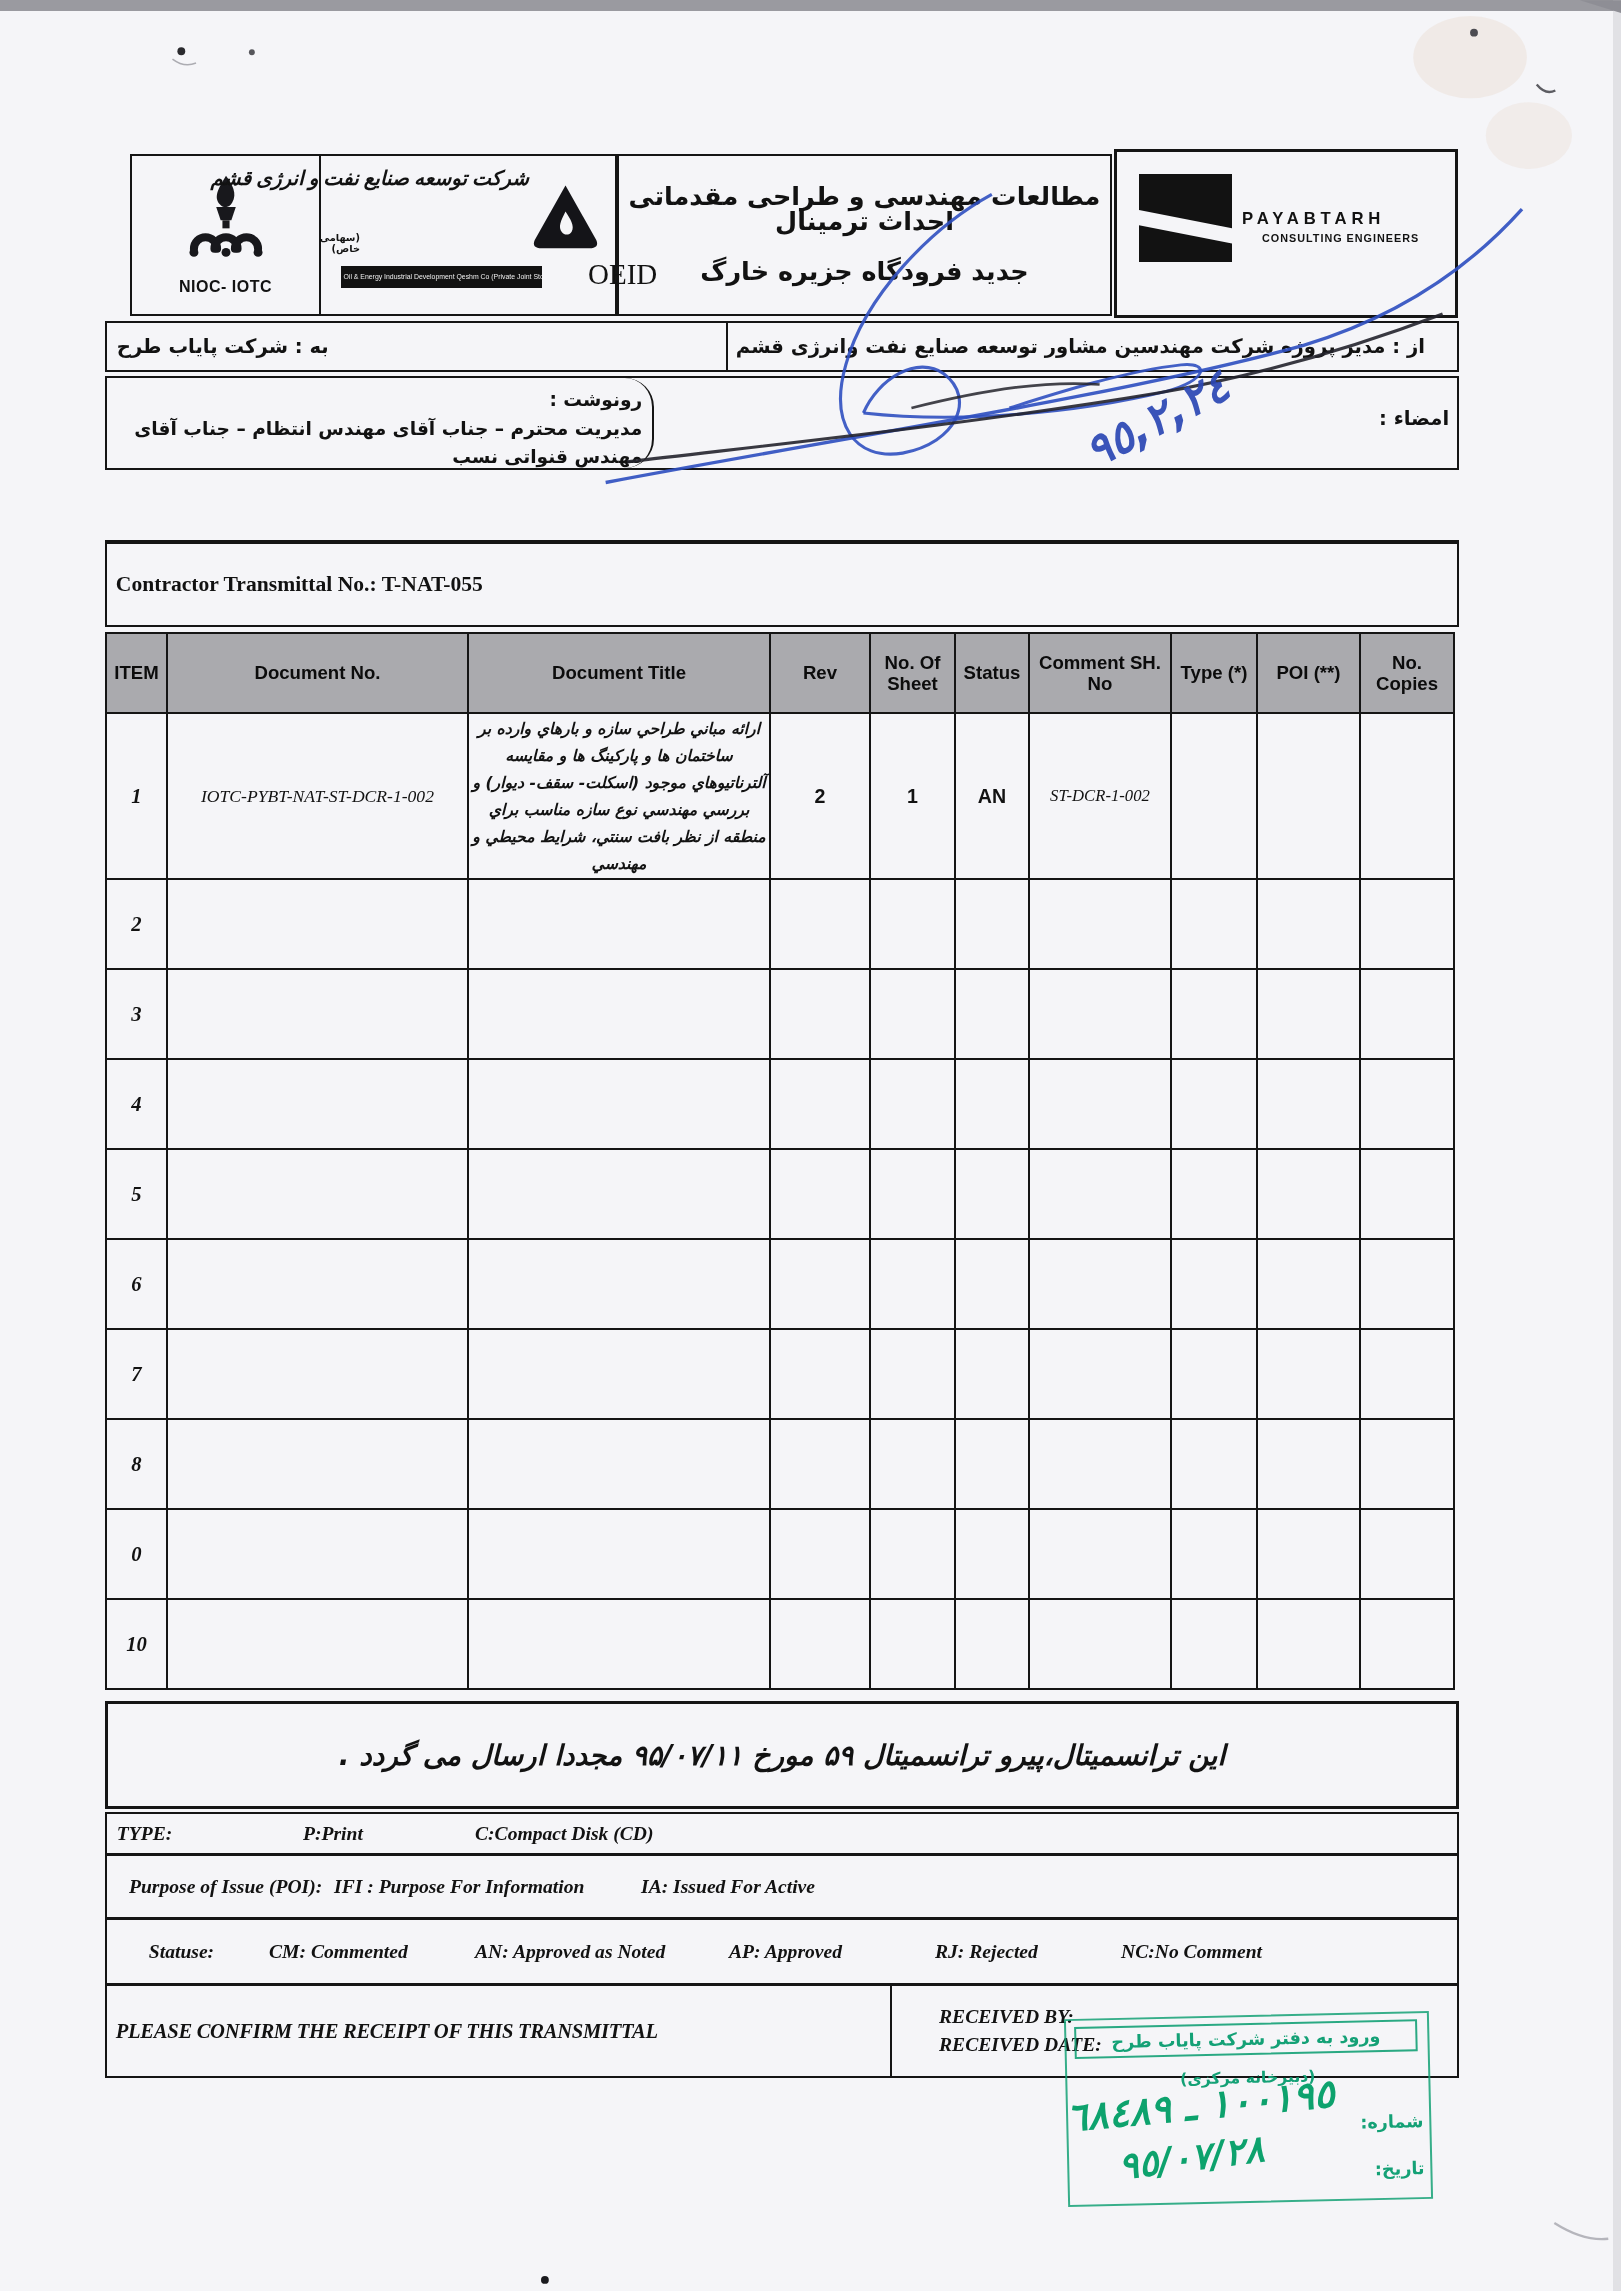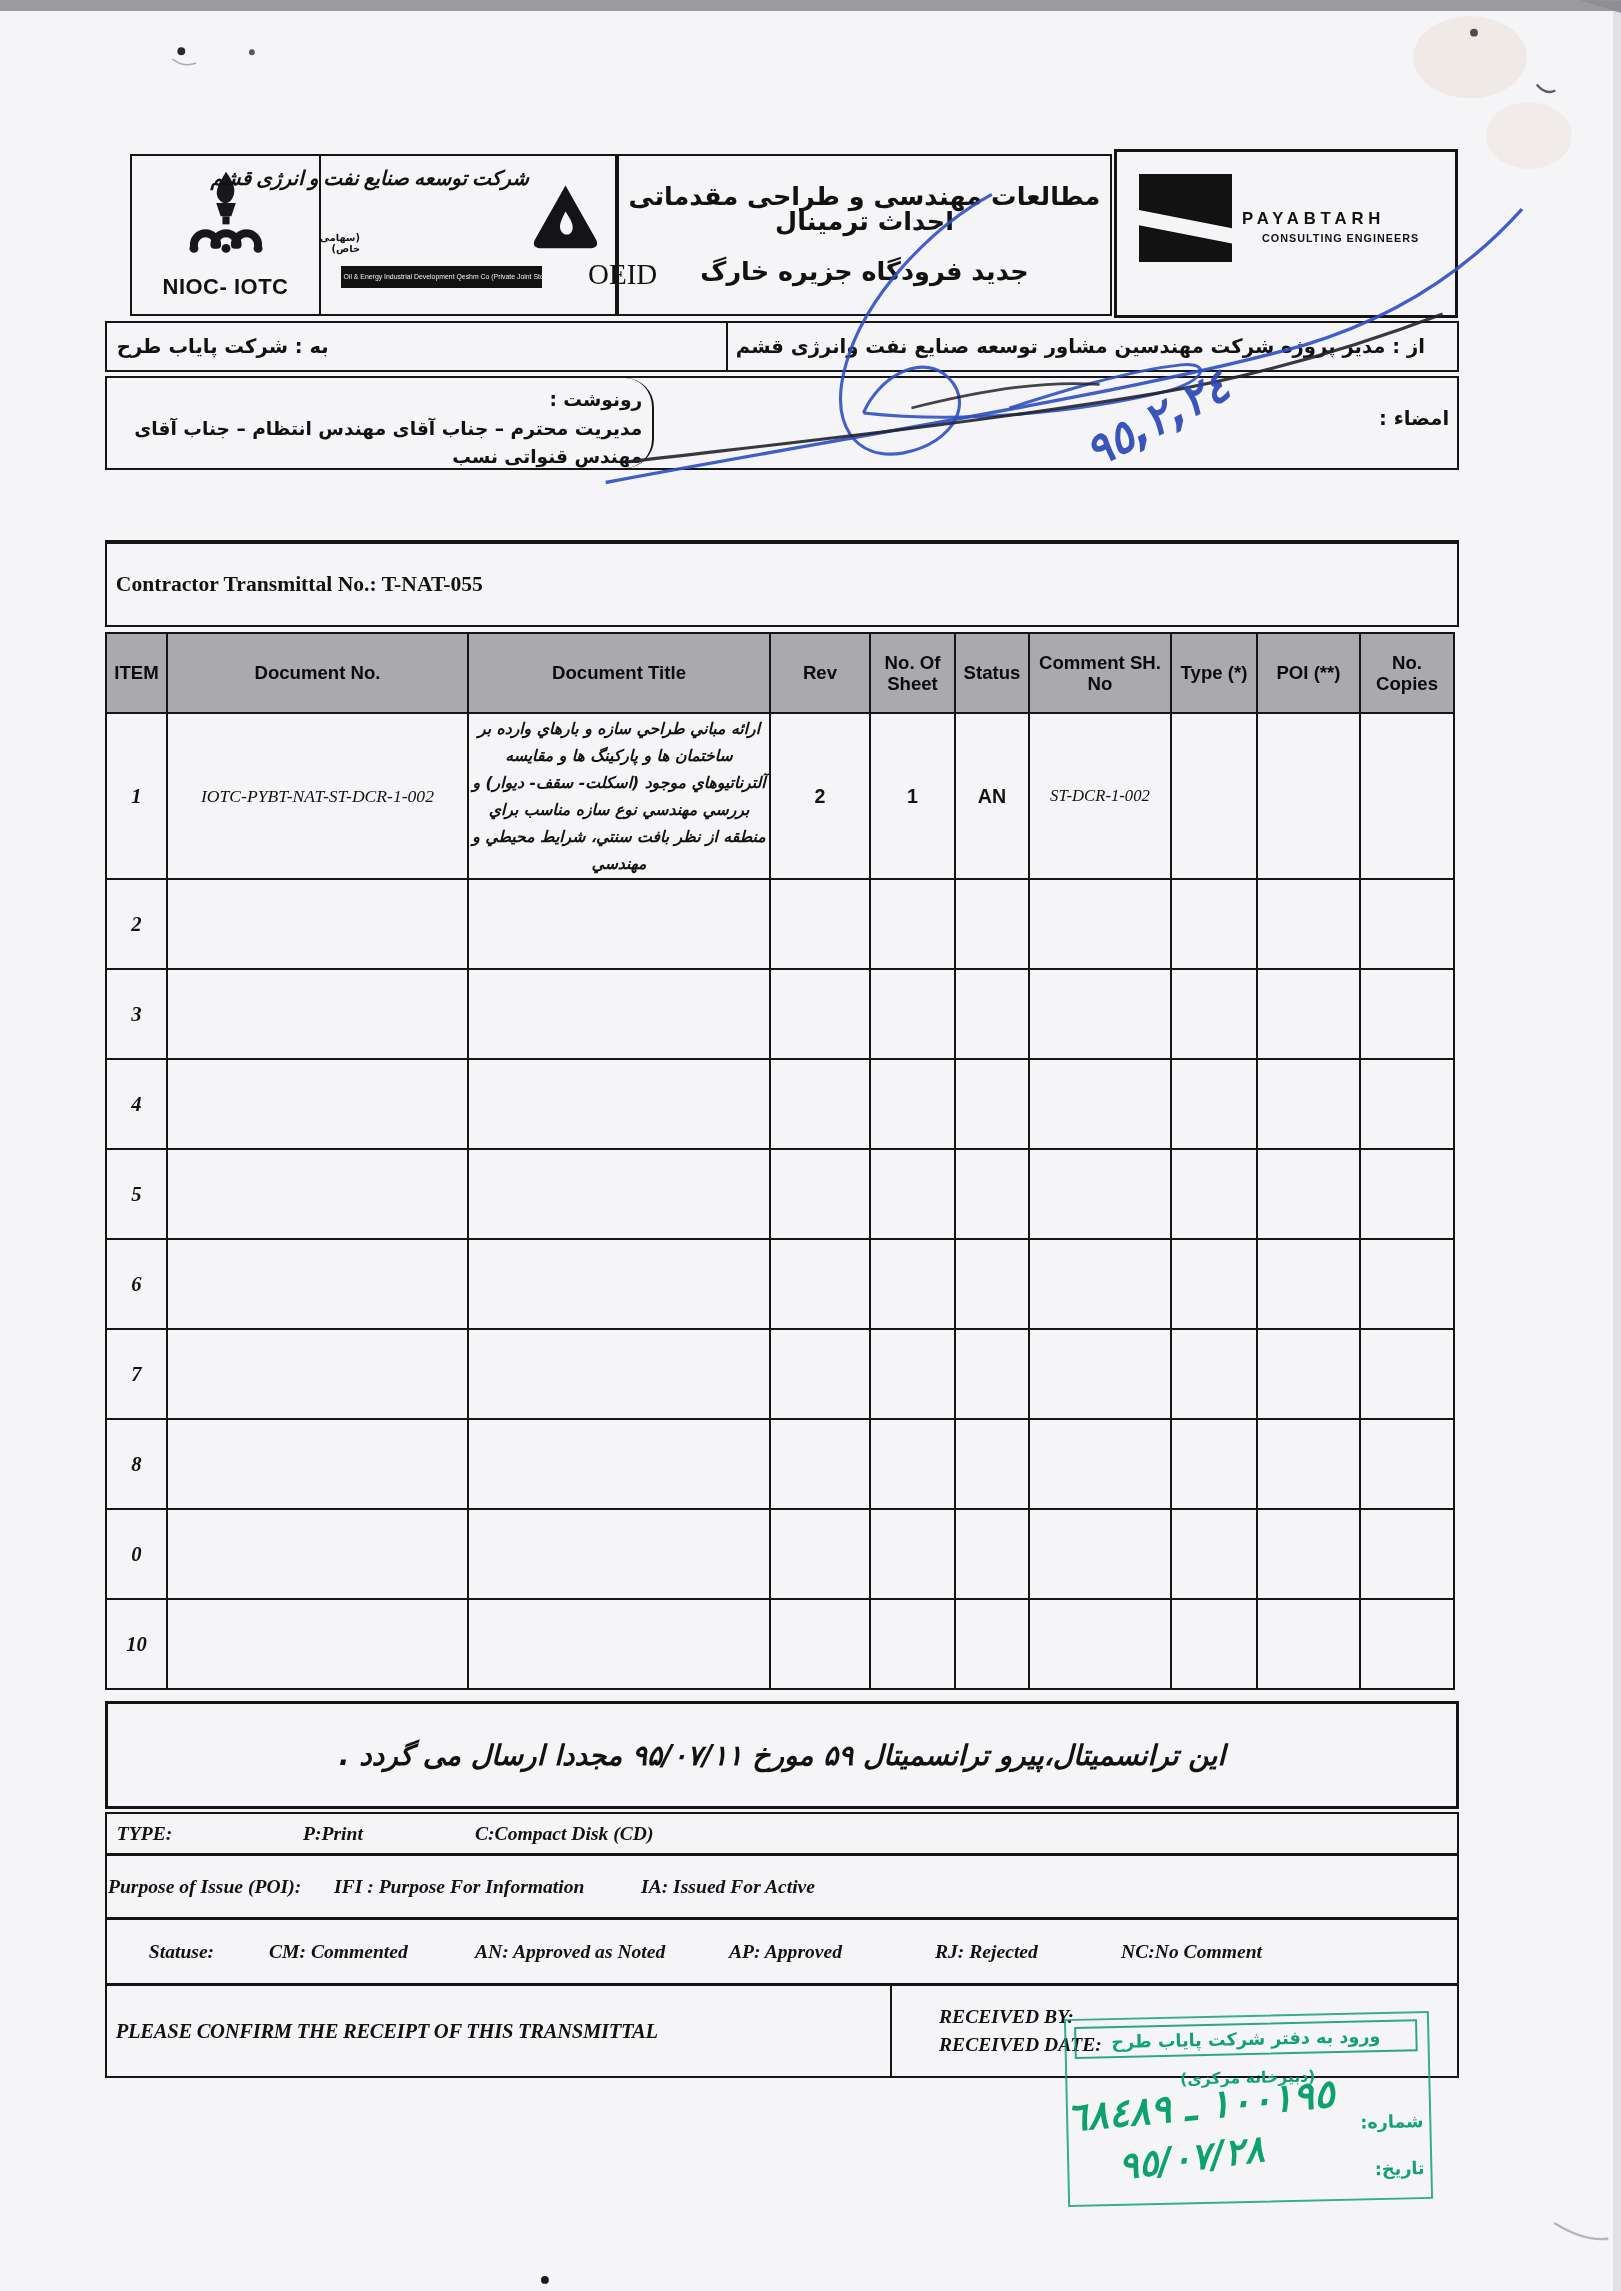--- a/index.html
+++ b/index.html
@@ -10,21 +10,21 @@
   .fa{font-family:"DejaVu Sans",sans-serif;font-weight:700;direction:rtl;}
 
   
   .scan-edge{position:absolute;left:0;top:0;width:1621px;height:10.8px;background:#9a9aa0;}
   .edge-right{position:absolute;right:0;top:0;width:7.8px;height:2292px;background:#cfcfd6;opacity:.55;}
 
   
   .logo-left{left:130px;top:154px;width:487px;height:162px;display:flex;}
   .nioc-cell{width:189px;height:100%;border-right:2.9px solid #151515;box-sizing:border-box;
              display:flex;flex-direction:column;align-items:center;justify-content:center;}
-  .nioc-label{font-family:"Liberation Sans",sans-serif;font-weight:700;font-size:22px;margin-top:6px;letter-spacing:0.5px;}
+  .nioc-label{font-family:"Liberation Sans",sans-serif;font-weight:700;font-size:16px;margin-top:6px;letter-spacing:0.5px;}
   .oeid-cell{position:relative;flex:1;height:100%;}
   .oeid-callig{position:absolute;right:86px;top:10px;font-size:20px;font-style:italic;white-space:nowrap;letter-spacing:-0.5px;font-family:Liberation Serif, serif;}
   .oeid-private{position:absolute;right:255px;top:76px;font-size:9.8px;}
   .oeid-bar{position:absolute;left:19.6px;top:110px;width:196px;height:21.6px;background:#121212;color:#efefef;
             font-family:"Liberation Sans",sans-serif;font-size:6.9px;line-height:21.6px;white-space:nowrap;overflow:hidden;padding:0 2.9px;}
   .oeid-abbr{position:absolute;left:223px;top:102px;font-size:29px;font-family:"Liberation Serif",serif;font-weight:400;margin-left:44px;}
   .title-box{left:617px;top:154px;width:495px;height:162px;display:flex;flex-direction:column;
              align-items:center;justify-content:center;text-align:center;}
   .title-box .t1{font-size:25.5px;line-height:1.0;}
   .title-box .t2{font-size:25.5px;margin-top:21.6px;}
@@ -314,21 +314,21 @@
 
   <div class="box note-box fa">این ترانسمیتال،پیرو ترانسمیتال ۵۹ مورخ ۹۵/۰۷/۱۱ مجددا ارسال می گردد .</div>
 
   <div class="box legend">
     <div class="lrow type">
       <span style="left:9.8px;">TYPE:</span>
       <span style="left:196px;">P:Print</span>
       <span style="left:368px;">C:Compact Disk (CD)</span>
     </div>
     <div class="lrow poi">
-      <span style="left:1px;text-align:right;">Purpose of  Issue (POI):</span>
+      <span style="left:22px;text-align:right;">Purpose of  Issue (POI):</span>
       <span style="left:227px;">IFI : Purpose For Information</span>
       <span style="left:534px;">IA: Issued For Active</span>
     </div>
     <div class="lrow status">
       <span style="left:9.8px;margin-left:32px;">Statuse:</span>
       <span style="left:162px;">CM: Commented</span>
       <span style="left:368px;font-style:italic;">AN: Approved as Noted</span>
       <span style="left:622px;">AP: Approved</span>
       <span style="left:828px;">RJ: Rejected</span>
       <span style="left:1014px;">NC:No Comment</span>

